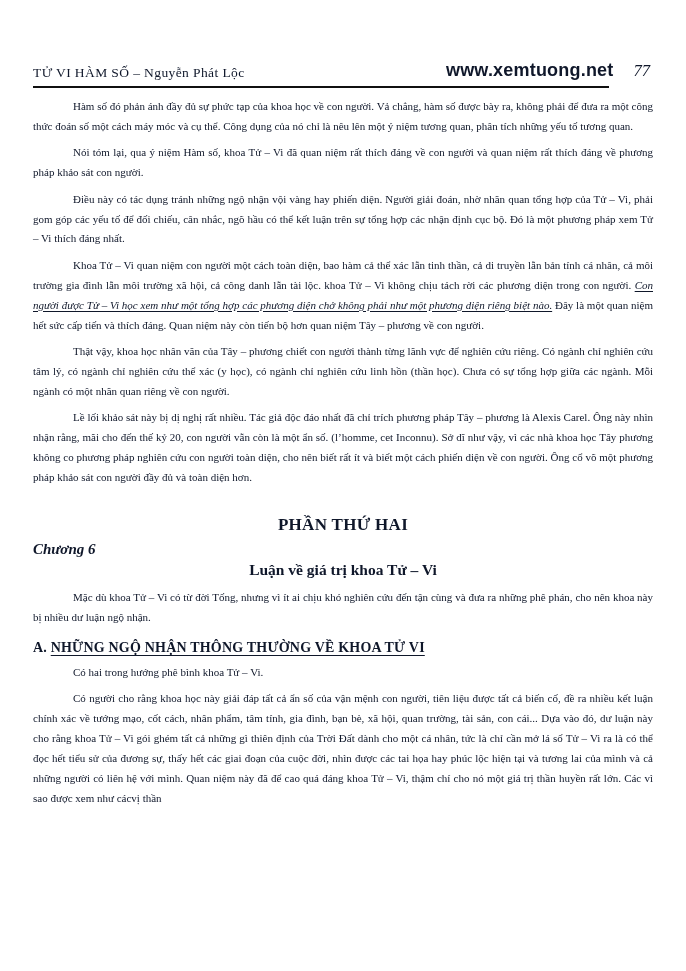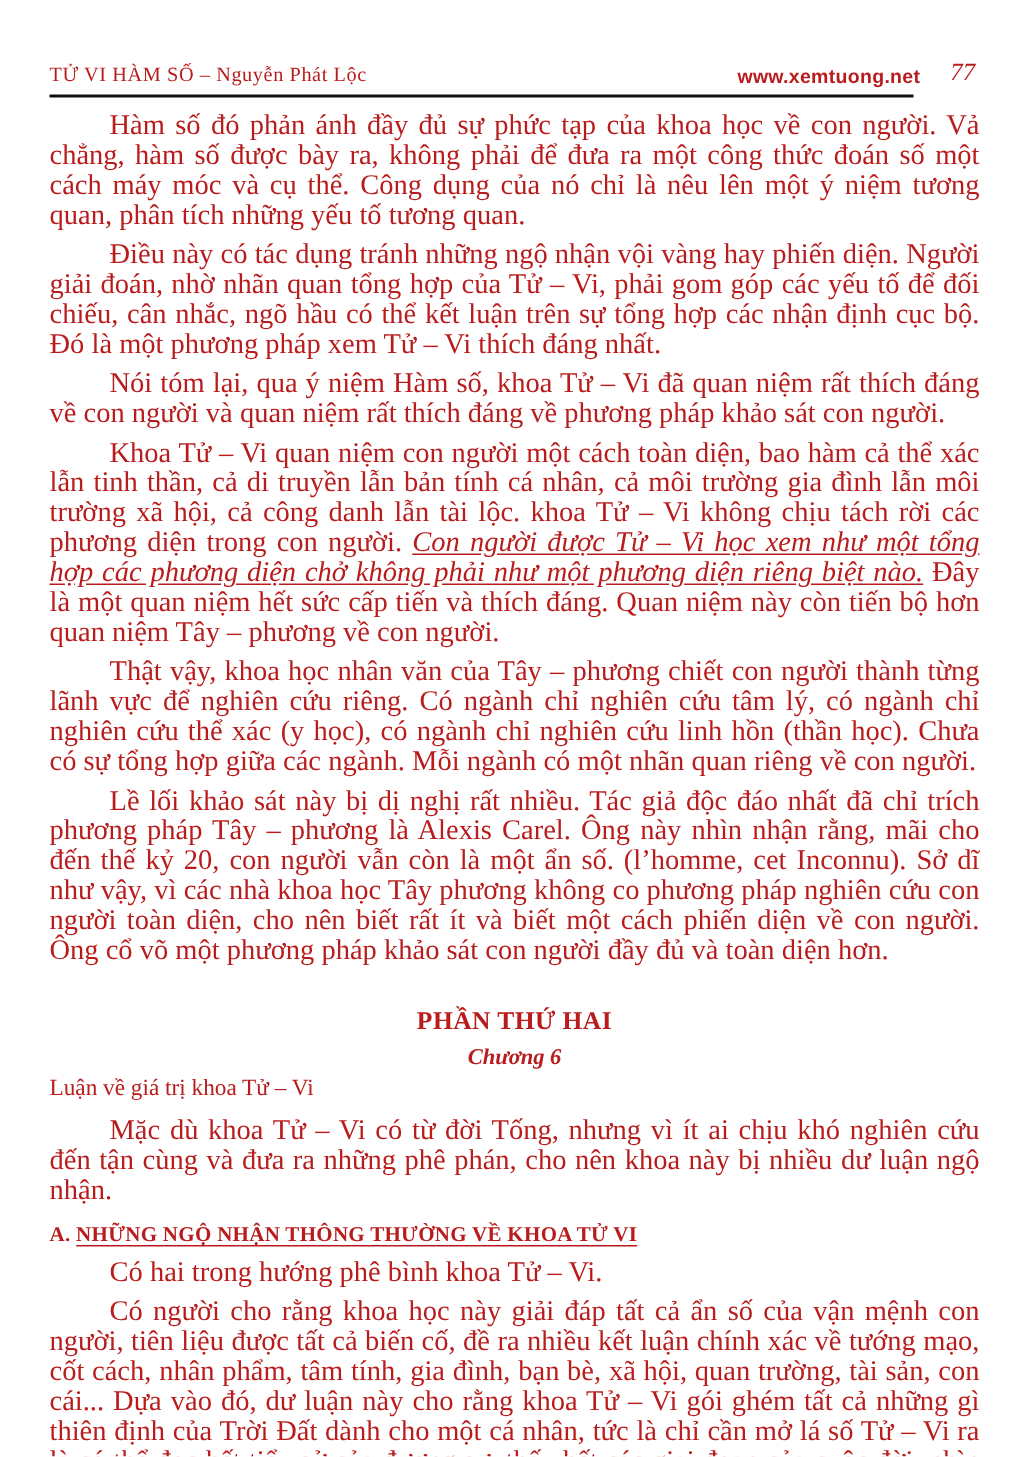--- a/index.html
+++ b/index.html
@@ -6,86 +6,85 @@
     margin: 0;
     padding: 0;
     background: #ffffff;
   }
   .page {
     position: relative;
     width: 686px;
     height: 971px;
     box-sizing: border-box;
     background: #ffffff;
-    padding: 38px 33px 0 33px;
+    padding: 60px 33px 0 33px;
     font-family: "Liberation Serif", "DejaVu Serif", serif;
-    color: #b91c1c;
+    color: #0f172a;
     overflow: hidden;
   }
   .header-row {
     display: flex;
     align-items: flex-end;
     padding-right: 3px;
   }
   .header-title {
     flex: 1;
     font-size: 13.5px;
     letter-spacing: 0.4px;
     white-space: nowrap;
   }
   .header-site {
     font-family: "Liberation Sans", "DejaVu Sans", sans-serif;
     font-weight: bold;
-    font-size: 13px;
+    font-size: 18px;
     letter-spacing: 0.2px;
     white-space: nowrap;
   }
   .header-page {
     font-style: italic;
     font-size: 16.5px;
     margin-left: 20px;
     white-space: nowrap;
   }
   .header-rule {
     width: 576px;
     border-top: 2px solid #101010;
     margin-top: 5px;
   }
   .doc-body {
     margin-top: 9px;
   }
   .doc-body p {
-    font-size: 19px;
+    font-size: 11px;
     line-height: 19.9px;
     text-align: justify;
     text-indent: 40px;
     margin: 6.5px 0;
   }
   .em-underline {
     font-style: italic;
     text-decoration: underline;
     text-underline-offset: 2px;
   }
   .part-heading {
     text-align: center;
     font-weight: bold;
     font-size: 17px;
     letter-spacing: 0.3px;
     margin: 27px 0 6px 0;
   }
   .chapter-label {
-    text-align: center;
     font-weight: bold;
     font-style: italic;
     font-size: 15px;
     margin: 6px 0 1px 0;
   }
   .chapter-title {
-    text-align: left;
-    font-weight: normal;
+    text-align: center;
+    font-weight: bold;
     font-size: 15.5px;
     margin: 3px 0 9px 0;
   }
   .section-heading {
     font-size: 14px;
     font-weight: bold;
     letter-spacing: 0.2px;
     margin: 12px 0 7px 0;
   }
   .section-heading .underlined {
@@ -101,22 +100,22 @@
   <div class="header-row">
     <span class="header-title">TỬ VI HÀM SỐ – Nguyễn Phát Lộc</span>
     <span class="header-site">www.xemtuong.net</span>
     <span class="header-page">77</span>
   </div>
   <div class="header-rule"></div>
 
   <div class="doc-body">
 
     <p>Hàm số đó phản ánh đầy đủ sự phức tạp của khoa học về con người. Vả chẳng, hàm số được bày ra, không phải để đưa ra một công thức đoán số một cách máy móc và cụ thể. Công dụng của nó chỉ là nêu lên một ý niệm tương quan, phân tích những yếu tố tương quan.</p>
+    <p>Nói tóm lại, qua ý niệm Hàm số, khoa Tử – Vi đã quan niệm rất thích đáng về con người và quan niệm rất thích đáng về phương pháp khảo sát con người.</p>
     <p>Điều này có tác dụng tránh những ngộ nhận vội vàng hay phiến diện. Người giải đoán, nhờ nhãn quan tổng hợp của Tử – Vi, phải gom góp các yếu tố để đối chiếu, cân nhắc, ngõ hầu có thể kết luận trên sự tổng hợp các nhận định cục bộ. Đó là một phương pháp xem Tử – Vi thích đáng nhất.</p>
-    <p>Nói tóm lại, qua ý niệm Hàm số, khoa Tử – Vi đã quan niệm rất thích đáng về con người và quan niệm rất thích đáng về phương pháp khảo sát con người.</p>
 
     <p><span>Khoa Tử – Vi quan niệm con người một cách toàn diện, bao hàm cả thể xác lẫn tinh thần, cả di truyền lẫn bản tính cá nhân, cả môi trường gia đình lẫn môi trường xã hội, cả công danh lẫn tài lộc. khoa Tử – Vi không chịu tách rời các phương diện trong con người. </span><span class="em-underline">Con người được Tử – Vi học xem như một tổng hợp các phương diện chở không phải như một phương diện riêng biệt nào.</span><span> Đây là một quan niệm hết sức cấp tiến và thích đáng. Quan niệm này còn tiến bộ hơn quan niệm Tây – phương về con người.</span></p>
 
     <p>Thật vậy, khoa học nhân văn của Tây – phương chiết con người thành từng lãnh vực để nghiên cứu riêng. Có ngành chỉ nghiên cứu tâm lý, có ngành chỉ nghiên cứu thể xác (y học), có ngành chỉ nghiên cứu linh hồn (thần học). Chưa có sự tổng hợp giữa các ngành. Mỗi ngành có một nhãn quan riêng về con người.</p>
     <p>Lề lối khảo sát này bị dị nghị rất nhiều. Tác giả độc đáo nhất đã chỉ trích phương pháp Tây – phương là Alexis Carel. Ông này nhìn nhận rằng, mãi cho đến thế kỷ 20, con người vẫn còn là một ẩn số. (l’homme, cet Inconnu). Sở dĩ như vậy, vì các nhà khoa học Tây phương không co phương pháp nghiên cứu con người toàn diện, cho nên biết rất ít và biết một cách phiến diện về con người. Ông cổ võ một phương pháp khảo sát con người đầy đủ và toàn diện hơn.</p>
 
     <div class="part-heading">PHẦN THỨ HAI</div>
     <div class="chapter-label">Chương 6</div>
     <div class="chapter-title">Luận về giá trị khoa Tử – Vi</div>
 

